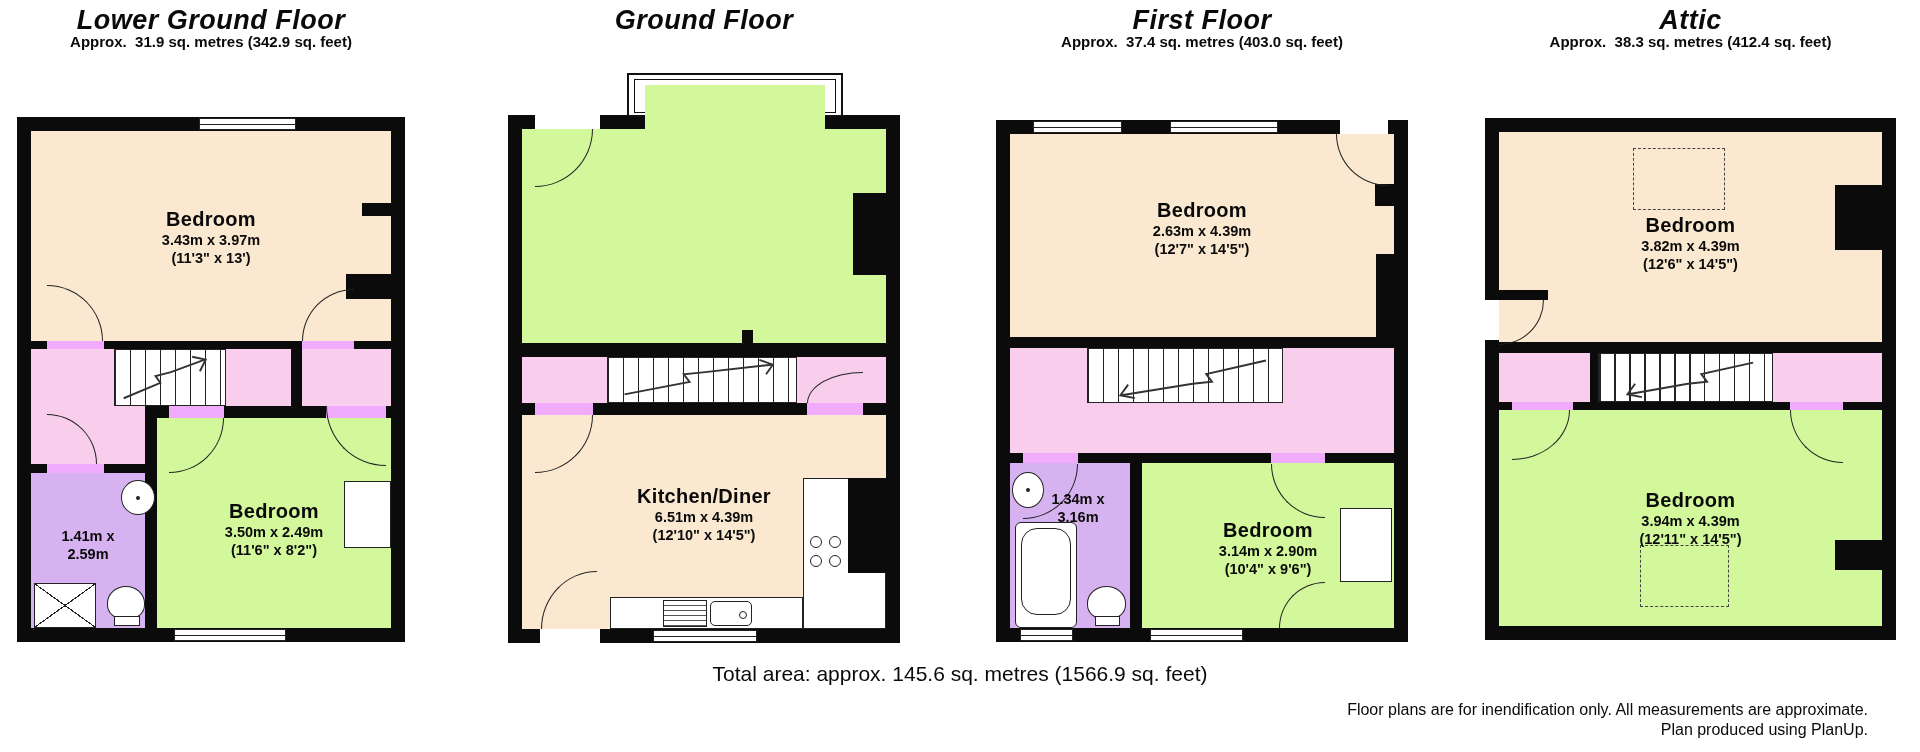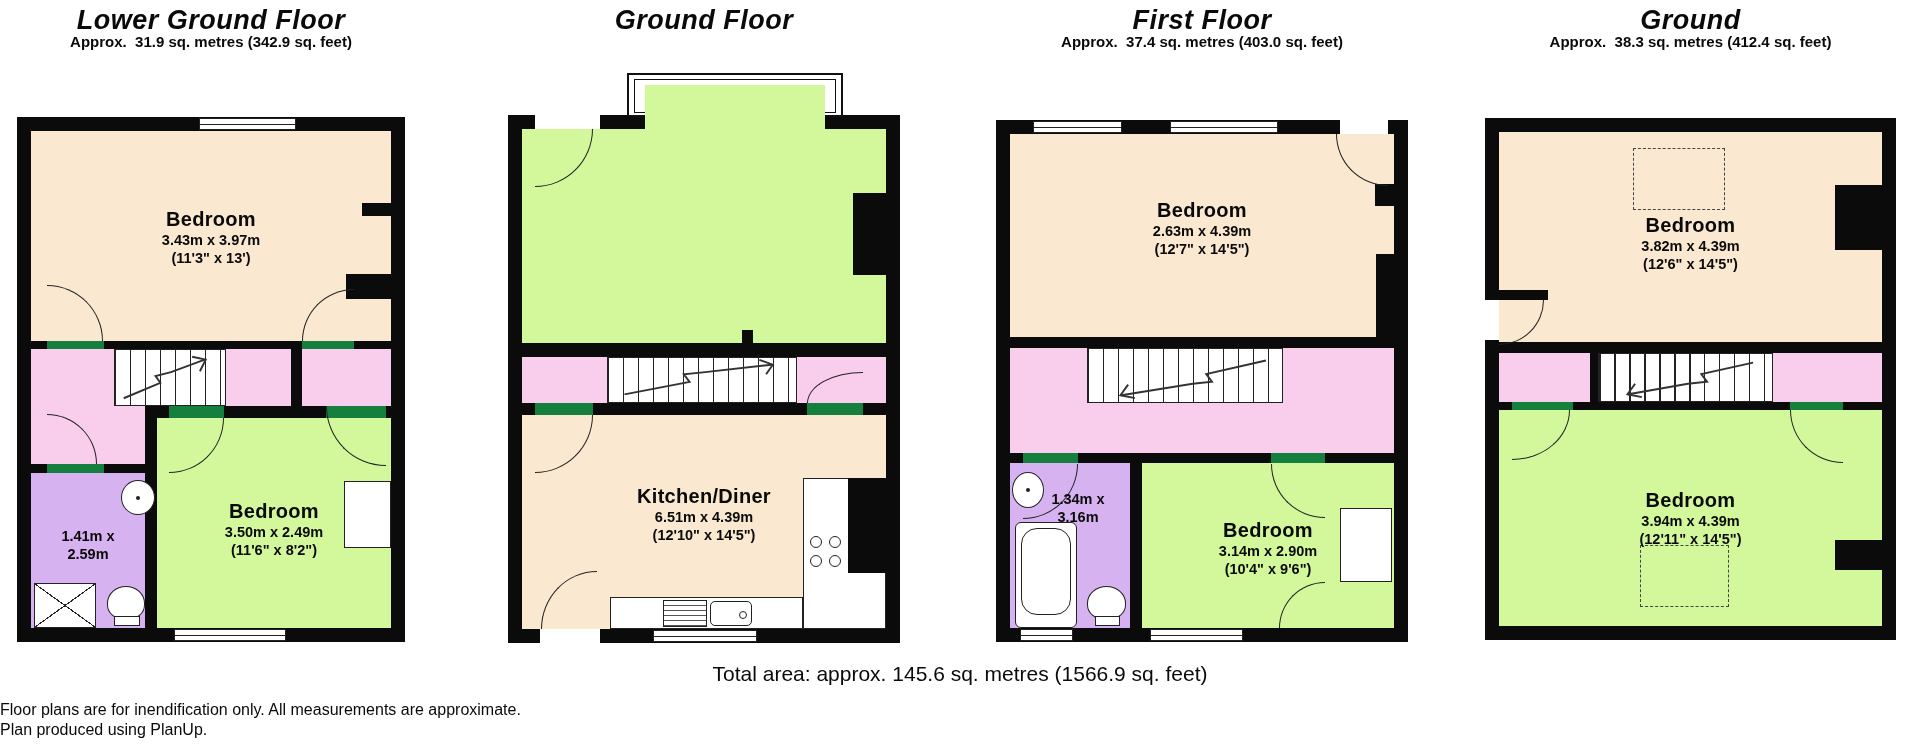--- a/index.html
+++ b/index.html
@@ -1,20 +1,20 @@
 <!DOCTYPE html>
 <html><head>
 <meta charset="utf-8">
 <style>
   * { box-sizing: border-box; margin: 0; padding: 0; }
   html,body { background:#fff; }
   body { width:1920px; height:752px; position:relative; font-family:"Liberation Sans", sans-serif; color:#0a0a0a; }
   #canvas { position:absolute; inset:0; width:1920px; height:752px; overflow:hidden; background:#fff; }
 
-  .plan { position:absolute; border:14px solid #0b0b0b; background:#15803d; }
+  .plan { position:absolute; border:14px solid #0b0b0b; background:#f0abfc; }
   .room { position:absolute; }
   .cream  { background:#fae9d0; }
   .green  { background:#d2f89b; }
   .pink   { background:#f8ceec; }
   .purple { background:#d6b3f0; }
   .wall { position:absolute; background:#0b0b0b; }
   .gap  { position:absolute; background:#fff; }
   .alcove { position:absolute; background:#fff; border:1.5px solid #222; }
   .dashed { position:absolute; border:1.5px dashed #444; }
 
@@ -45,33 +45,33 @@
   .washer { position:absolute; border:1.5px solid #222; background:repeating-linear-gradient(to bottom,#fff 0 4px,#555 4px 5px); }
   .ksink { position:absolute; border:1.5px solid #222; border-radius:5px; background:#fff; }
   .ksink::after { content:""; position:absolute; right:4px; top:50%; width:6px; height:6px; margin-top:-3px; border:1.5px solid #222; border-radius:50%; background:#fff; }
 
   .plan-title { position:absolute; text-align:center; font-weight:bold; font-size:27px; line-height:30px; letter-spacing:0.5px;font-style:italic; }
   .plan-sub { position:absolute; text-align:center; font-weight:bold; font-size:15px; line-height:17px; }
   .room-label { position:absolute; text-align:center; }
   .room-name { font-size:20px; font-weight:bold; line-height:24px; letter-spacing:0.3px; }
   .room-dim { font-size:14.5px; font-weight:bold; line-height:18px; }
   .footer-total { position:absolute; left:0; width:1920px; text-align:center; font-size:21px; line-height:24px; }
-  .footer-note { position:absolute; left:0; width:1868px; text-align:left; font-size:16px; line-height:19px; }
+  .footer-note { position:absolute; left:0; width:1868px; text-align:right; font-size:16px; line-height:19px; }
 </style>
 </head>
 <body>
 
 <div id="canvas">
 
   <div class="plan-title" style="left:17px;top:5px;width:388px">Lower Ground Floor</div>
   <div class="plan-sub" style="left:17px;top:33px;width:388px">Approx.&nbsp; 31.9 sq. metres (342.9 sq. feet)</div>
   <div class="plan-title" style="left:508px;top:5px;width:392px">Ground Floor</div>
   <div class="plan-title" style="left:996px;top:5px;width:412px">First Floor</div>
   <div class="plan-sub" style="left:996px;top:33px;width:412px">Approx.&nbsp; 37.4 sq. metres (403.0 sq. feet)</div>
-  <div class="plan-title" style="left:1485px;top:5px;width:411px">Ground</div>
+  <div class="plan-title" style="left:1485px;top:5px;width:411px">Attic</div>
   <div class="plan-sub" style="left:1485px;top:33px;width:411px">Approx.&nbsp; 38.3 sq. metres (412.4 sq. feet)</div>
 
   <div class="plan" style="left:17px;top:117px;width:388px;height:525px">
     <div class="room cream" style="left:0;top:0;width:360px;height:210px"></div>
     <div class="room pink" style="left:0;top:218px;width:360px;height:57px"></div>
     <div class="room pink" style="left:0;top:275px;width:114px;height:58px"></div>
     <div class="room purple" style="left:0;top:342px;width:114px;height:155px"></div>
     <div class="room green" style="left:126px;top:287px;width:234px;height:210px"></div>
 
     <div class="wall" style="left:0;top:210px;width:16px;height:8px"></div>

